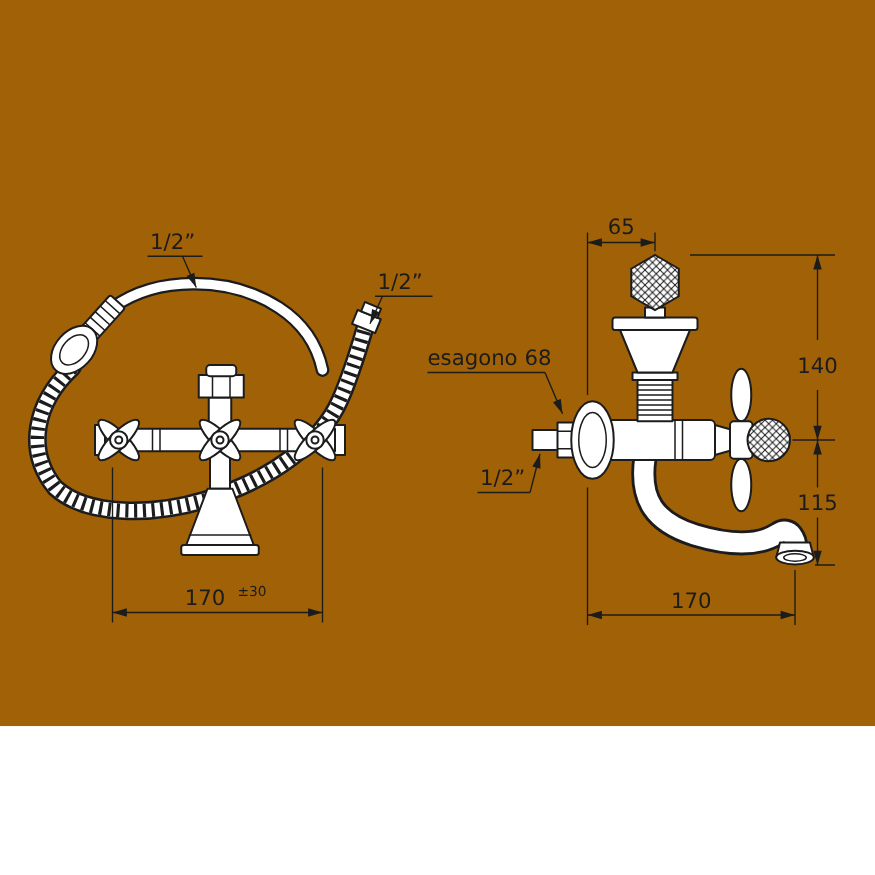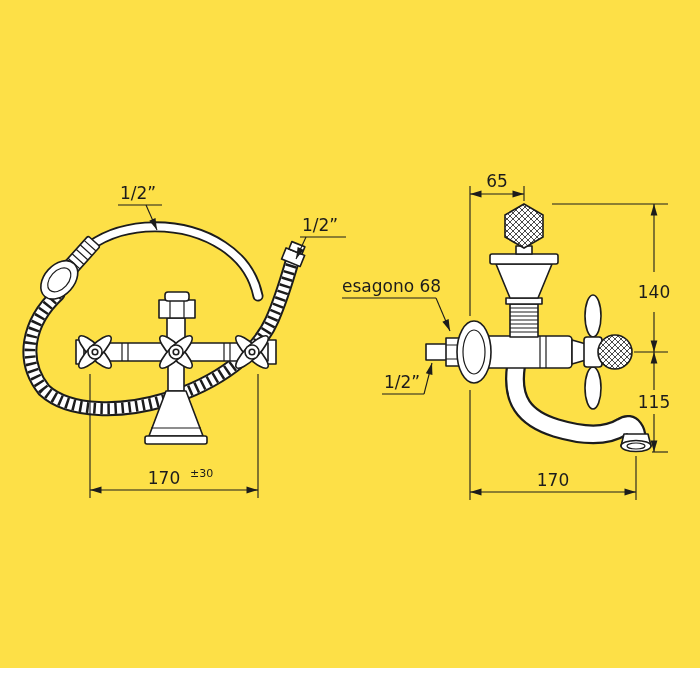--- a/index.html
+++ b/index.html
@@ -1,16 +1,16 @@
 <!DOCTYPE html>
 <html><head>
 <meta charset="utf-8">
 <style>
   html,body{margin:0;padding:0;background:#ffffff;}
-  .frame{position:relative;width:700px;height:668px;background:#fde047;overflow:hidden;}
+  .frame{position:relative;width:700px;height:581px;background:#a16207;overflow:hidden;}
   svg{display:block;}
   .outline{fill:#ffffff;stroke:#1c1c1c;stroke-width:1.6;stroke-linejoin:round;}
   .detail{fill:none;stroke:#1c1c1c;stroke-width:1.2;}
   .thin{fill:none;stroke:#1c1c1c;stroke-width:1.1;}
   .tube-out{fill:none;stroke:#1c1c1c;stroke-width:11;stroke-linecap:round;}
   .tube-in{fill:none;stroke:#ffffff;stroke-width:7.4;stroke-linecap:round;}
   .hose-out{fill:none;stroke:#1c1c1c;stroke-width:15;stroke-linecap:round;}
   .hose-mid{fill:none;stroke:#ffffff;stroke-width:11;stroke-linecap:round;}
   .hose-rib{fill:none;stroke:#1c1c1c;stroke-width:11;stroke-dasharray:2.5 4.5;}
   .spout-out{fill:none;stroke:#1c1c1c;stroke-width:20;stroke-linecap:round;}

